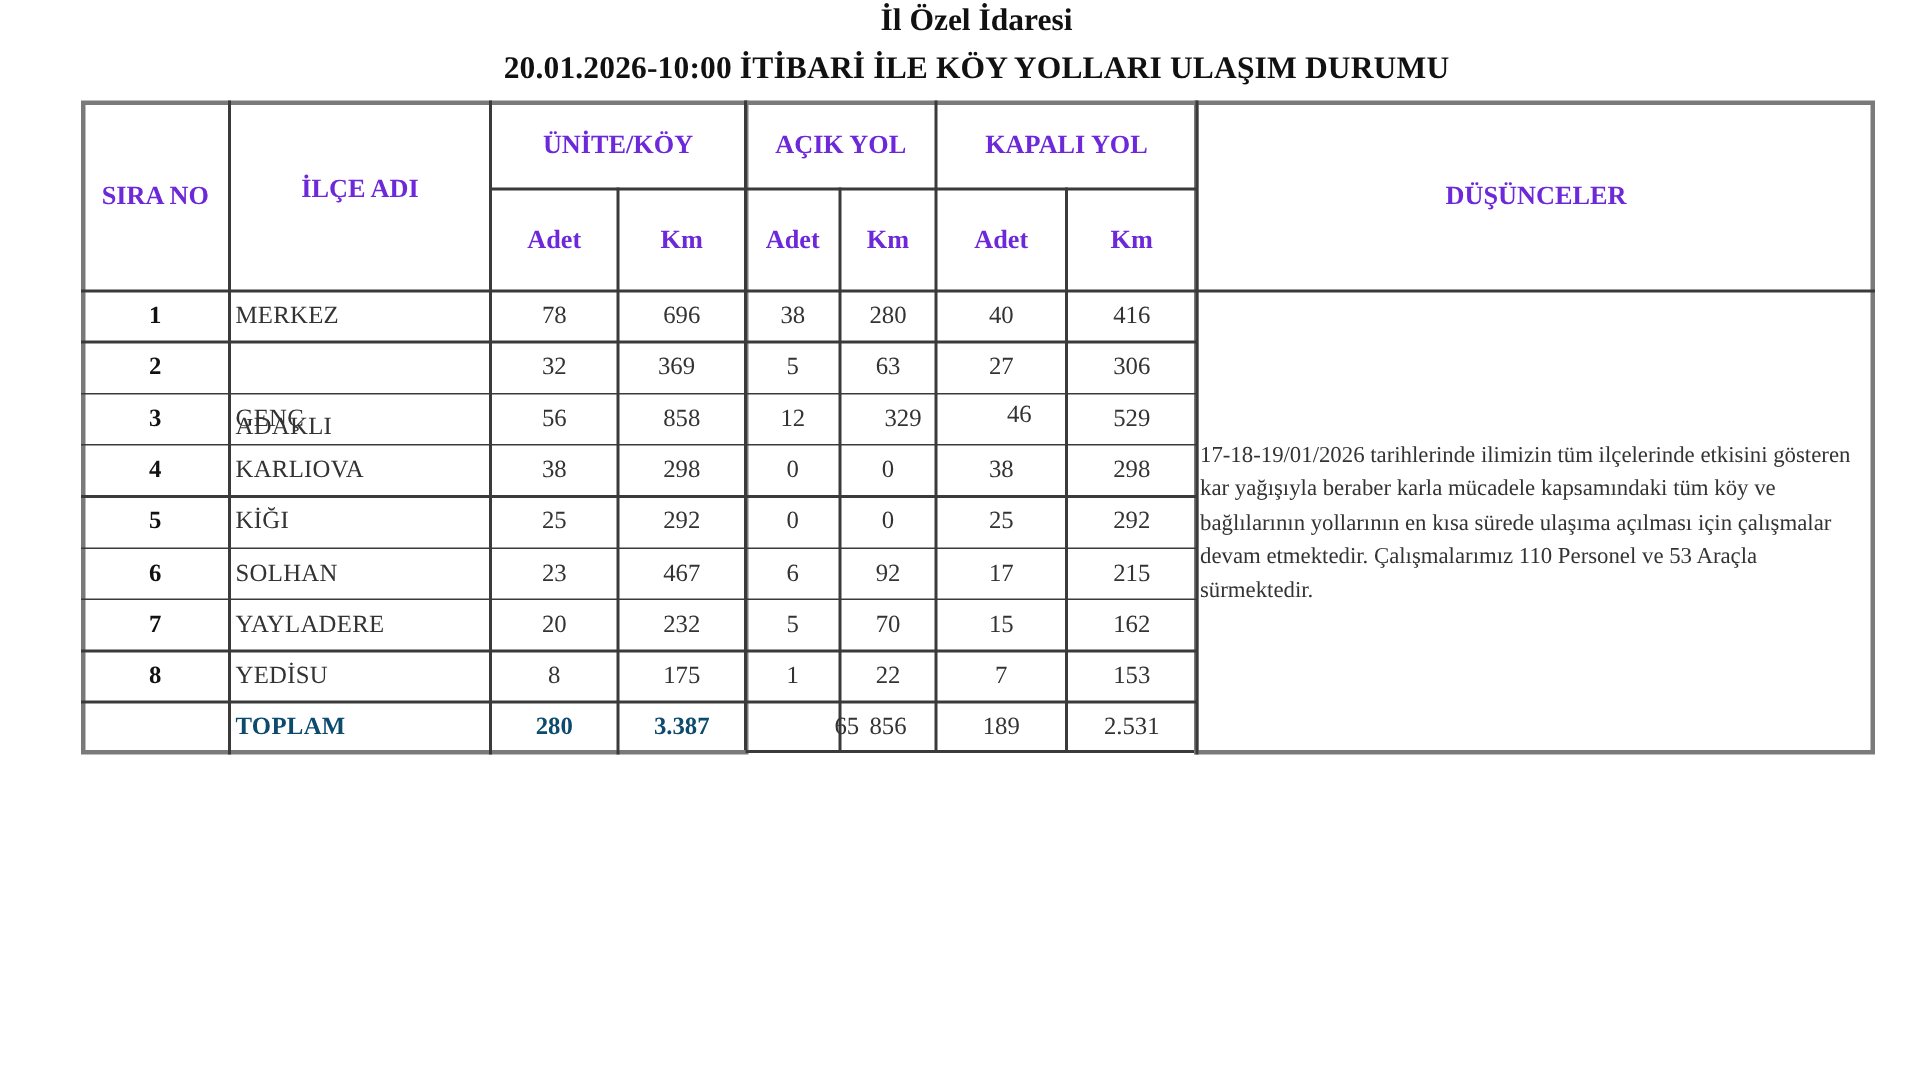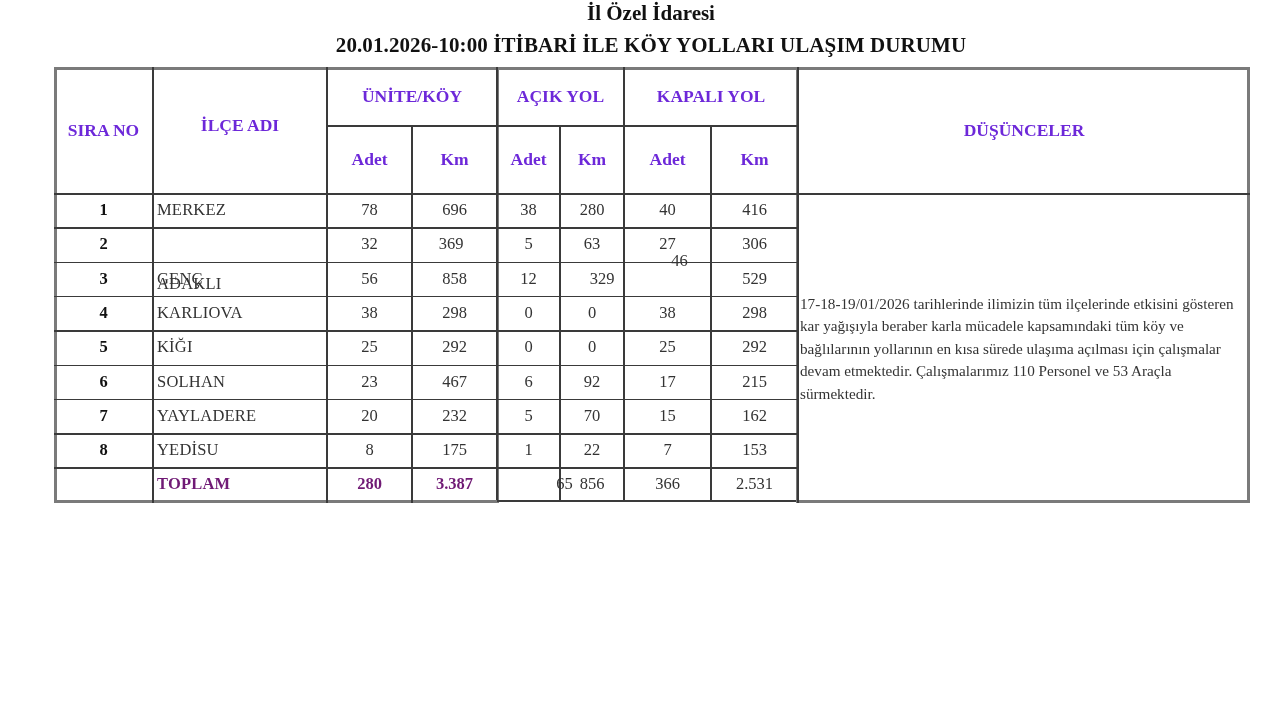--- a/index.html
+++ b/index.html
@@ -19,21 +19,21 @@
   .cell {
     position: absolute; box-sizing: border-box; display: flex;
     align-items: center; justify-content: center; font-size: 16.5px;
   }
   .vl { position: absolute; width: 1.5px; background: #3a3a3a; }
   .hl { position: absolute; height: 1.5px; background: #3a3a3a; }
   .hdr { font-weight: bold; font-size: 17.5px; color: #6d28d9; }
   .num { color: #333; }
   .name { justify-content: flex-start; padding-left: 2px; color: #333; letter-spacing: 0.2px; }
   .sira { font-weight: bold; color: #111; }
-  .bold { font-weight: bold; color: #701a75; }
+  .bold { font-weight: bold; color: #0c4a6e; }
   .comment {
     position: absolute; left: 800px; top: 293px; width: 450px;
     font-size: 15.2px; line-height: 22.4px; color: #333;
   }
 </style>
 </head>
 <body>
 
 <div class="title t1">İl Özel İdaresi</div>
 <div class="title t2">20.01.2026-10:00 İTİBARİ İLE KÖY YOLLARI ULAŞIM DURUMU</div>
@@ -88,21 +88,21 @@
     <div class="cell num" style="left: 497px; top: 227.3px; width: 63px; height: 34.3px;">5</div>
     <div class="cell num" style="left: 560px; top: 227.3px; width: 64px; height: 34.3px;">63</div>
     <div class="cell num" style="left: 624px; top: 227.3px; width: 87px; height: 34.3px;">27</div>
     <div class="cell num" style="left: 711px; top: 227.3px; width: 87px; height: 34.3px;">306</div>
     <div class="cell sira" style="left: 54px; top: 261.6px; width: 99px; height: 34.3px;">3</div>
     <div class="cell name" style="left: 155px; top: 261.6px; width: 172px; height: 34.3px;">GENÇ</div>
     <div class="cell num" style="left: 327px; top: 261.6px; width: 85px; height: 34.3px;">56</div>
     <div class="cell num" style="left: 412px; top: 261.6px; width: 85px; height: 34.3px;">858</div>
     <div class="cell num" style="left: 497px; top: 261.6px; width: 63px; height: 34.3px;">12</div>
     <div class="cell num" style="left: 560px; top: 261.6px; width: 60px; height: 34.3px; padding-left: 24px;">329</div>
-    <div class="cell num" style="left: 624px; top: 244px; width: 111px; height: 34.3px;">46</div>
+    <div class="cell num" style="left: 624px; top: 259px; width: 111px; height: 34.3px;">46</div>
     <div class="cell num" style="left: 711px; top: 261.6px; width: 87px; height: 34.3px;">529</div>
     <div class="cell sira" style="left: 54px; top: 295.9px; width: 99px; height: 34.3px;">4</div>
     <div class="cell name" style="left: 155px; top: 295.9px; width: 172px; height: 34.3px;">KARLIOVA</div>
     <div class="cell num" style="left: 327px; top: 295.9px; width: 85px; height: 34.3px;">38</div>
     <div class="cell num" style="left: 412px; top: 295.9px; width: 85px; height: 34.3px;">298</div>
     <div class="cell num" style="left: 497px; top: 295.9px; width: 63px; height: 34.3px;">0</div>
     <div class="cell num" style="left: 560px; top: 295.9px; width: 64px; height: 34.3px;">0</div>
     <div class="cell num" style="left: 624px; top: 295.9px; width: 87px; height: 34.3px;">38</div>
     <div class="cell num" style="left: 711px; top: 295.9px; width: 87px; height: 34.3px;">298</div>
     <div class="cell sira" style="left: 54px; top: 330.2px; width: 99px; height: 34.3px;">5</div>
@@ -135,17 +135,17 @@
     <div class="cell num" style="left: 412px; top: 433.1px; width: 85px; height: 34.3px;">175</div>
     <div class="cell num" style="left: 497px; top: 433.1px; width: 63px; height: 34.3px;">1</div>
     <div class="cell num" style="left: 560px; top: 433.1px; width: 64px; height: 34.3px;">22</div>
     <div class="cell num" style="left: 624px; top: 433.1px; width: 87px; height: 34.3px;">7</div>
     <div class="cell num" style="left: 711px; top: 433.1px; width: 87px; height: 34.3px;">153</div>
     <div class="cell name bold" style="left: 155px; top: 467.4px; width: 172px; height: 32.6px;">TOPLAM</div>
     <div class="cell bold" style="left: 327px; top: 467.4px; width: 85px; height: 32.6px;">280</div>
     <div class="cell bold" style="left: 412px; top: 467.4px; width: 85px; height: 32.6px;">3.387</div>
     <div class="cell num" style="left: 497px; top: 467.4px; width: 63px; height: 32.6px; margin-left: 36px;">65</div>
     <div class="cell num" style="left: 560px; top: 467.4px; width: 64px; height: 32.6px;">856</div>
-    <div class="cell num" style="left: 624px; top: 467.4px; width: 87px; height: 32.6px;">366</div>
+    <div class="cell num" style="left: 624px; top: 467.4px; width: 87px; height: 32.6px;">189</div>
     <div class="cell num" style="left: 711px; top: 467.4px; width: 87px; height: 32.6px;">2.531</div>
   </div>
 
 <div class="comment">17-18-19/01/2026 tarihlerinde ilimizin tüm ilçelerinde etkisini gösteren kar yağışıyla beraber karla mücadele kapsamındaki tüm köy ve bağlılarının yollarının en kısa sürede ulaşıma açılması için çalışmalar devam etmektedir. Çalışmalarımız 110 Personel ve 53 Araçla sürmektedir.</div>
 
 </body></html>

